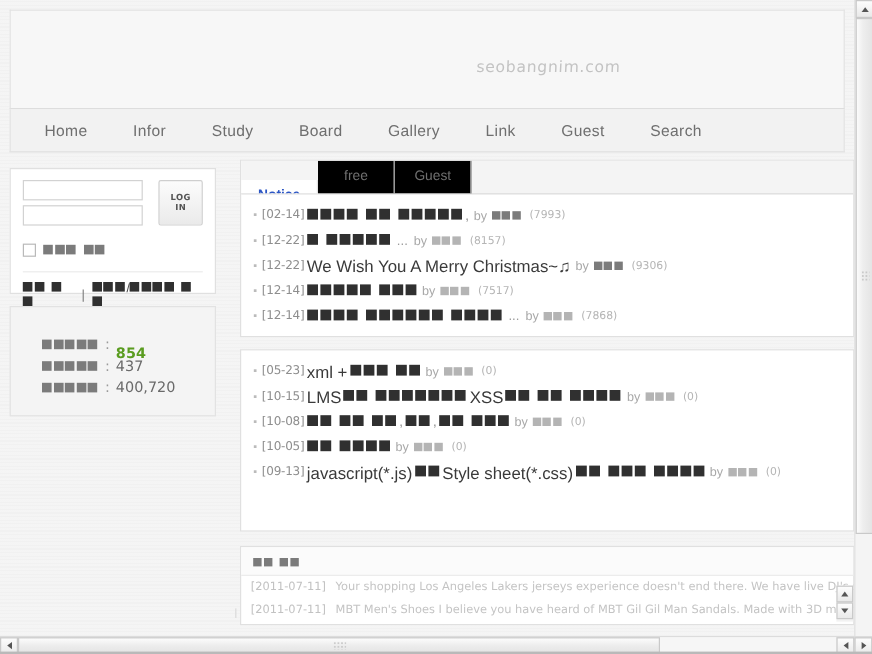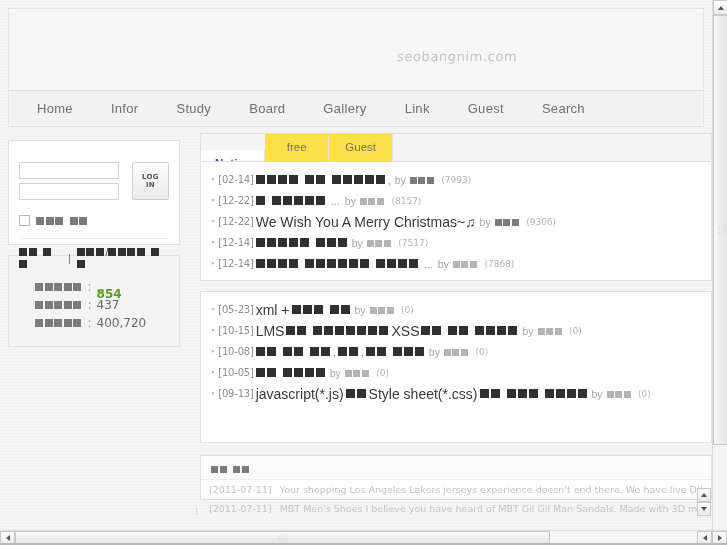--- a/index.html
+++ b/index.html
@@ -77,21 +77,21 @@
 
   
   .sidebar {
     position: absolute;
     left: 8px; top: 140px;
     width: 172px;
   }
   .login-box {
     background: #ffffff;
     border: 1px solid #e0e0e0;
-    padding: 21px 10px 12px 10px;
+    padding: 9px 10px 12px 10px;
     position: relative;
     height: 105px;
   }
   .login-row { display: flex; align-items: flex-start; }
   .login-fields { flex: 1; }
   .login-input {
     display: block;
     width: 100px; height: 17px;
     border: 1px solid #d2d2d2;
     background: #ffffff;
@@ -177,36 +177,36 @@
   .tofu.sm i { width: 7px; height: 7px; }
 
   
   .panel {
     position: absolute;
     background: #ffffff;
     border: 1px solid #e0e0e0;
   }
   .panel-notice { left: 200px; top: 133px; width: 512px; height: 148px; }
   .panel-study  { left: 200px; top: 291px; width: 512px; height: 152px; }
-  .panel-recent { left: 200px; top: 455px; width: 512px; height: 45px; }
+  .panel-recent { left: 200px; top: 455px; width: 512px; height: 66px; }
 
   .tabbar {
     display: flex;
     height: 28px;
     border-bottom: 1px solid #dcdcdc;
     background: #f4f4f4;
     overflow: hidden;
   }
   .tab {
     height: 28px;
     line-height: 27px;
     padding: 0 14px;
     font-size: 11.5px;
     color: #707070;
-    background: #fde047;
+    background: #000000;
     border-right: 1px solid #e2e2e2;
     text-align: center;
     cursor: pointer;
     white-space: nowrap;
     flex: none;
   }
   .tab.active {
     background: #ffffff;
     color: #2b55c4;
     font-weight: bold;

